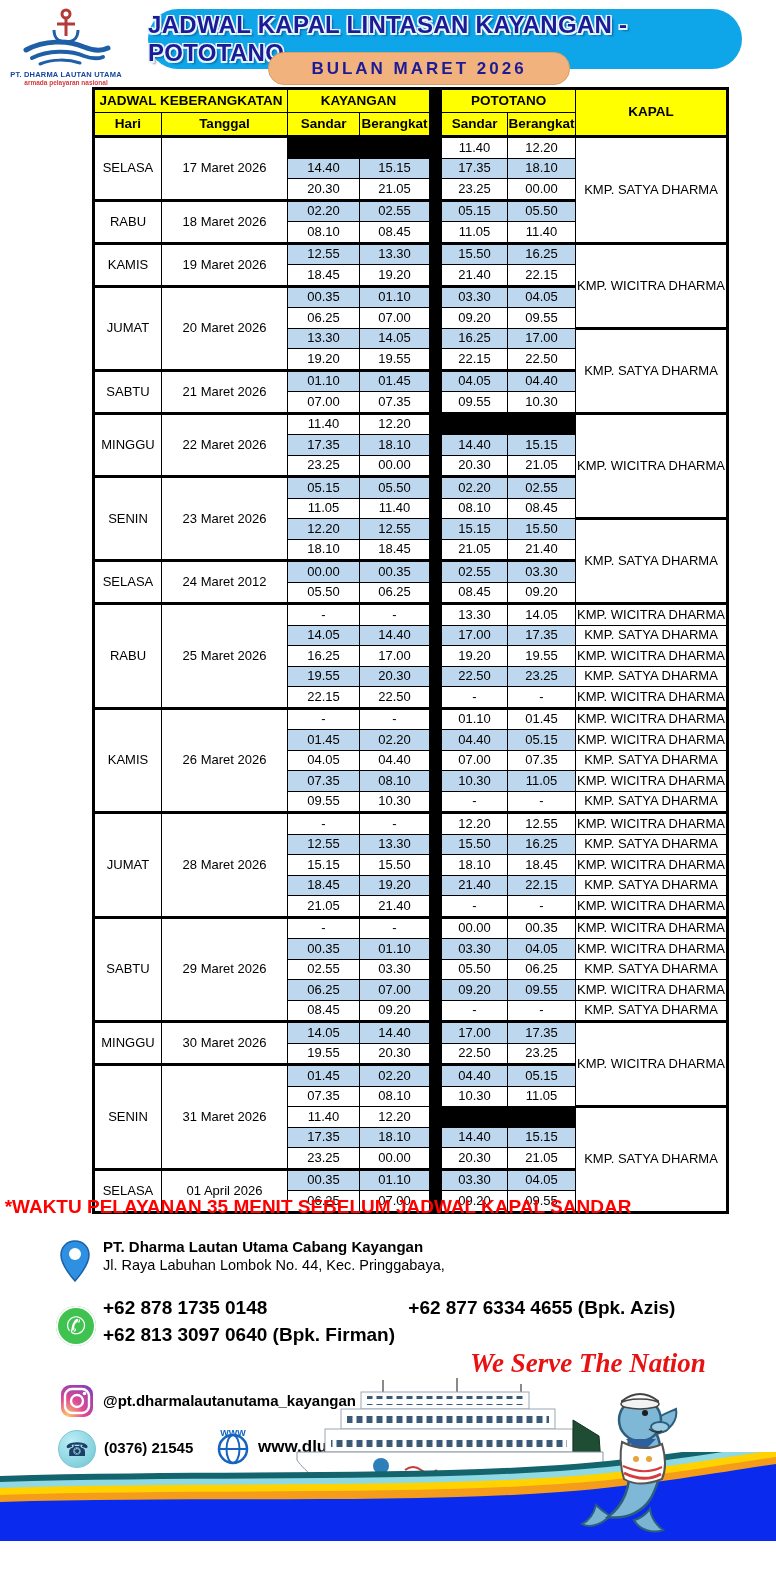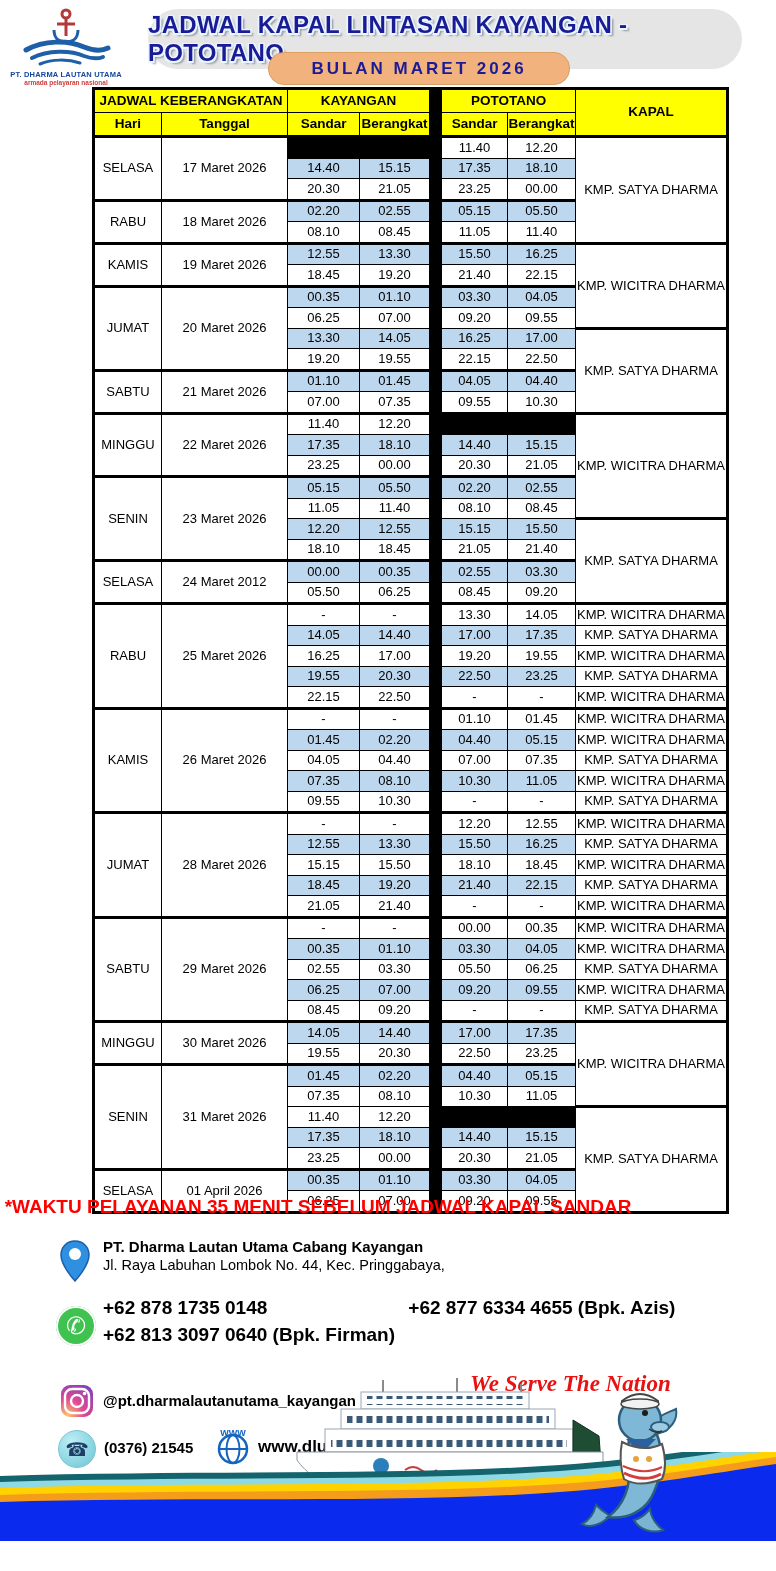--- a/index.html
+++ b/index.html
@@ -3,21 +3,21 @@
 <meta charset="utf-8">
 <style>
   html,body{margin:0;padding:0;background:#fff;}
   .page{position:relative;width:776px;height:1571px;background:#fff;overflow:hidden;
         font-family:"Liberation Sans",sans-serif;color:#000;}
 
   
   .logo{position:absolute;left:10px;top:6px;width:112px;height:88px;text-align:center;}
   .logo .l-company{font-size:7.5px;font-weight:bold;color:#1546a0;letter-spacing:.2px;}
   .logo .l-tagline{font-size:6.5px;font-weight:bold;color:#d23c3c;}
-  .pill-title{position:absolute;left:148px;top:9px;width:594px;height:60px;background:#e5e5e5;
+  .pill-title{position:absolute;left:148px;top:9px;width:594px;height:60px;background:#0ea5e9;
     border-radius:30px;display:flex;align-items:center;justify-content:center;z-index:1;}
   .pill-title .t{font-size:24px;font-weight:bold;color:#1b1b96;letter-spacing:.3px;
     text-shadow:-1.5px -1.5px 0 #e8f6ff,1.5px -1.5px 0 #e8f6ff,-1.5px 1.5px 0 #e8f6ff,1.5px 1.5px 0 #e8f6ff,3px 3px 2px rgba(0,0,40,.35);}
   .pill-sub{position:absolute;left:268px;top:52px;width:300px;height:31px;background:#F2B27E;
     border:1px solid #d99f63;border-radius:16px;display:flex;align-items:center;justify-content:center;z-index:2;}
   .pill-sub .t{font-size:17px;font-weight:bold;color:#1b1b96;letter-spacing:3px;}
 
   
   table.sched{position:absolute;left:92px;top:87px;width:634px;table-layout:fixed;
     border-collapse:collapse;border:3px solid #000;}
@@ -46,21 +46,21 @@
   .addr .c{font-size:15px;font-weight:bold;}
   .addr .a{font-size:14.5px;margin-top:2px;}
   .pin{position:absolute;left:60px;top:1240px;}
   .wa{position:absolute;left:56px;top:1306px;width:40px;height:40px;border-radius:50%;
       background:#3fc24f;display:flex;align-items:center;justify-content:center;
       color:#fff;font-size:24px;box-shadow:inset 0 0 0 2px #fff;}
   .phones{position:absolute;left:103px;top:1297px;width:660px;font-weight:bold;font-size:19px;}
   .phones .row{height:27px;}
   .phones .l{display:inline-block;width:300px;}
   .slogan{position:absolute;left:470px;top:1348px;font-family:"Liberation Serif",serif;
-    font-style:italic;font-weight:bold;font-size:23px;color:#e81212;margin-top:23px;}
+    font-style:italic;font-weight:bold;font-size:27px;color:#e81212;}
   .ig{position:absolute;left:60px;top:1384px;}
   .ig-handle{position:absolute;left:103px;top:1392px;font-weight:bold;font-size:15px;}
   .tel{position:absolute;left:58px;top:1430px;width:36px;height:36px;border-radius:50%;
     background:radial-gradient(circle at 35% 30%,#bdeef5,#6cc4d4);display:flex;align-items:center;
     justify-content:center;font-size:19px;color:#1d3f66;border:1px solid #79c6d4;}
   .tel-num{position:absolute;left:104px;top:1439px;font-weight:bold;font-size:15px;}
   .globe{position:absolute;left:214px;top:1428px;}
   .site{position:absolute;left:258px;top:1437px;font-weight:bold;font-size:17px;}
 
   

